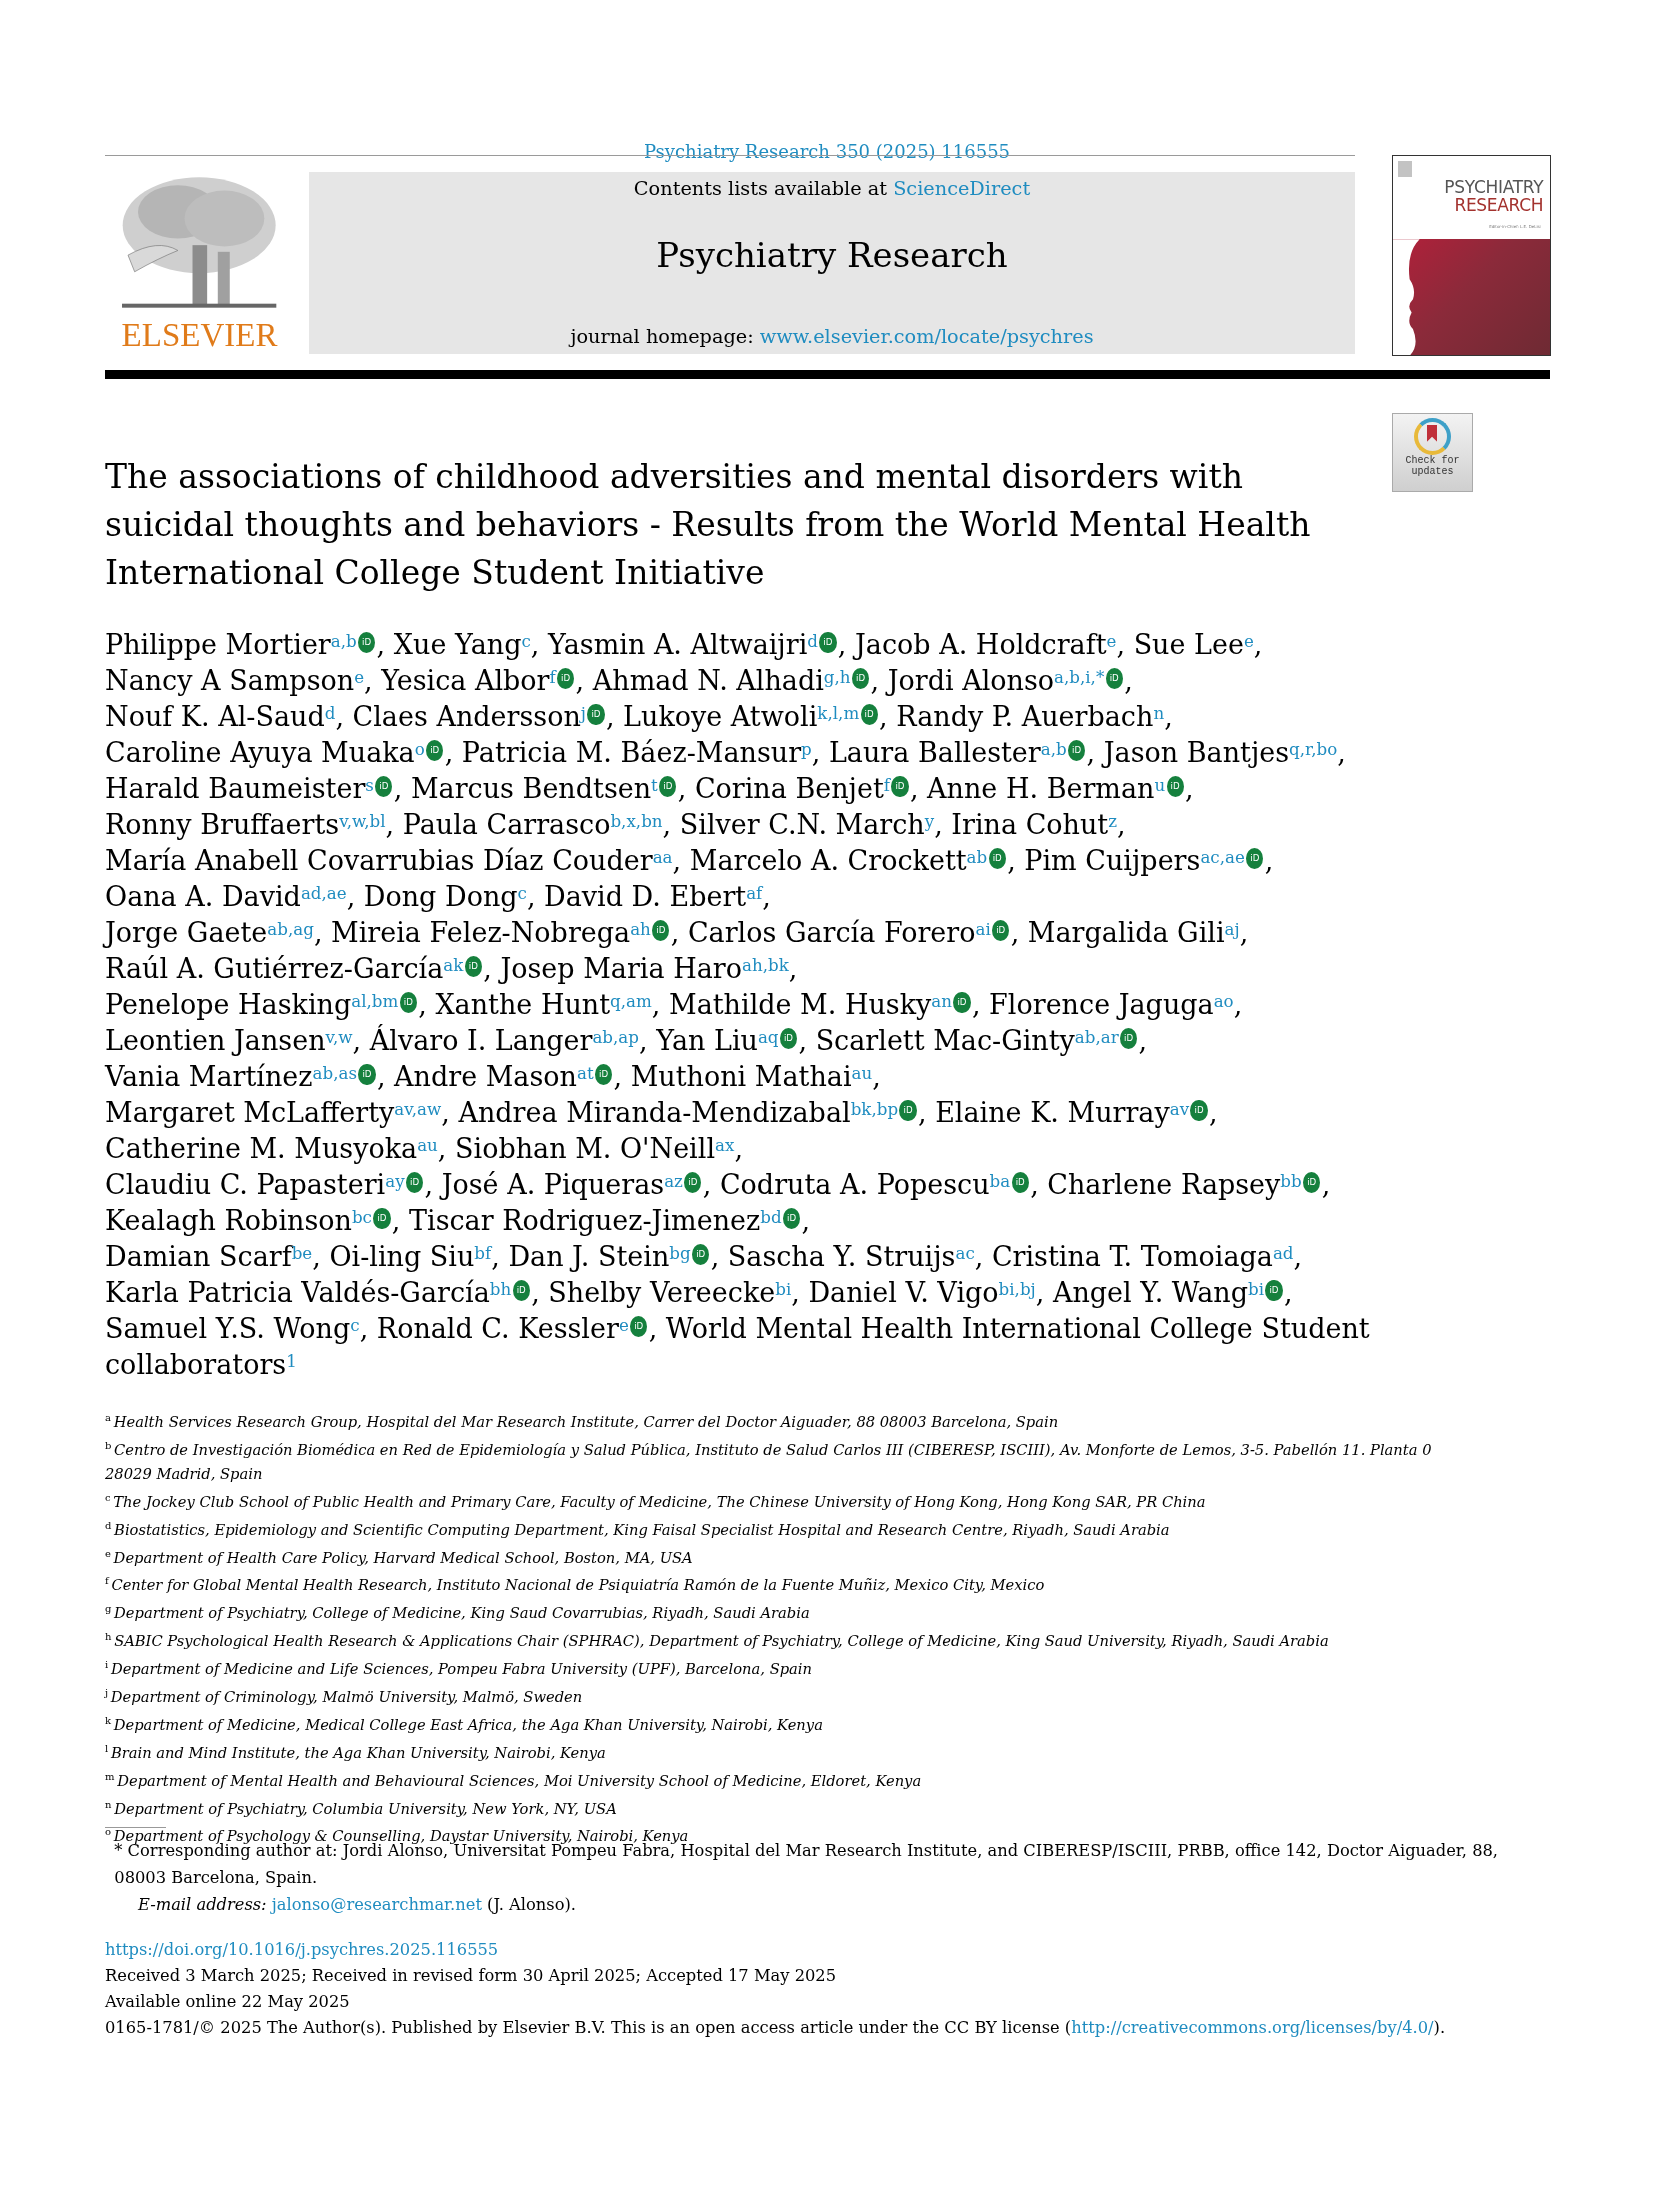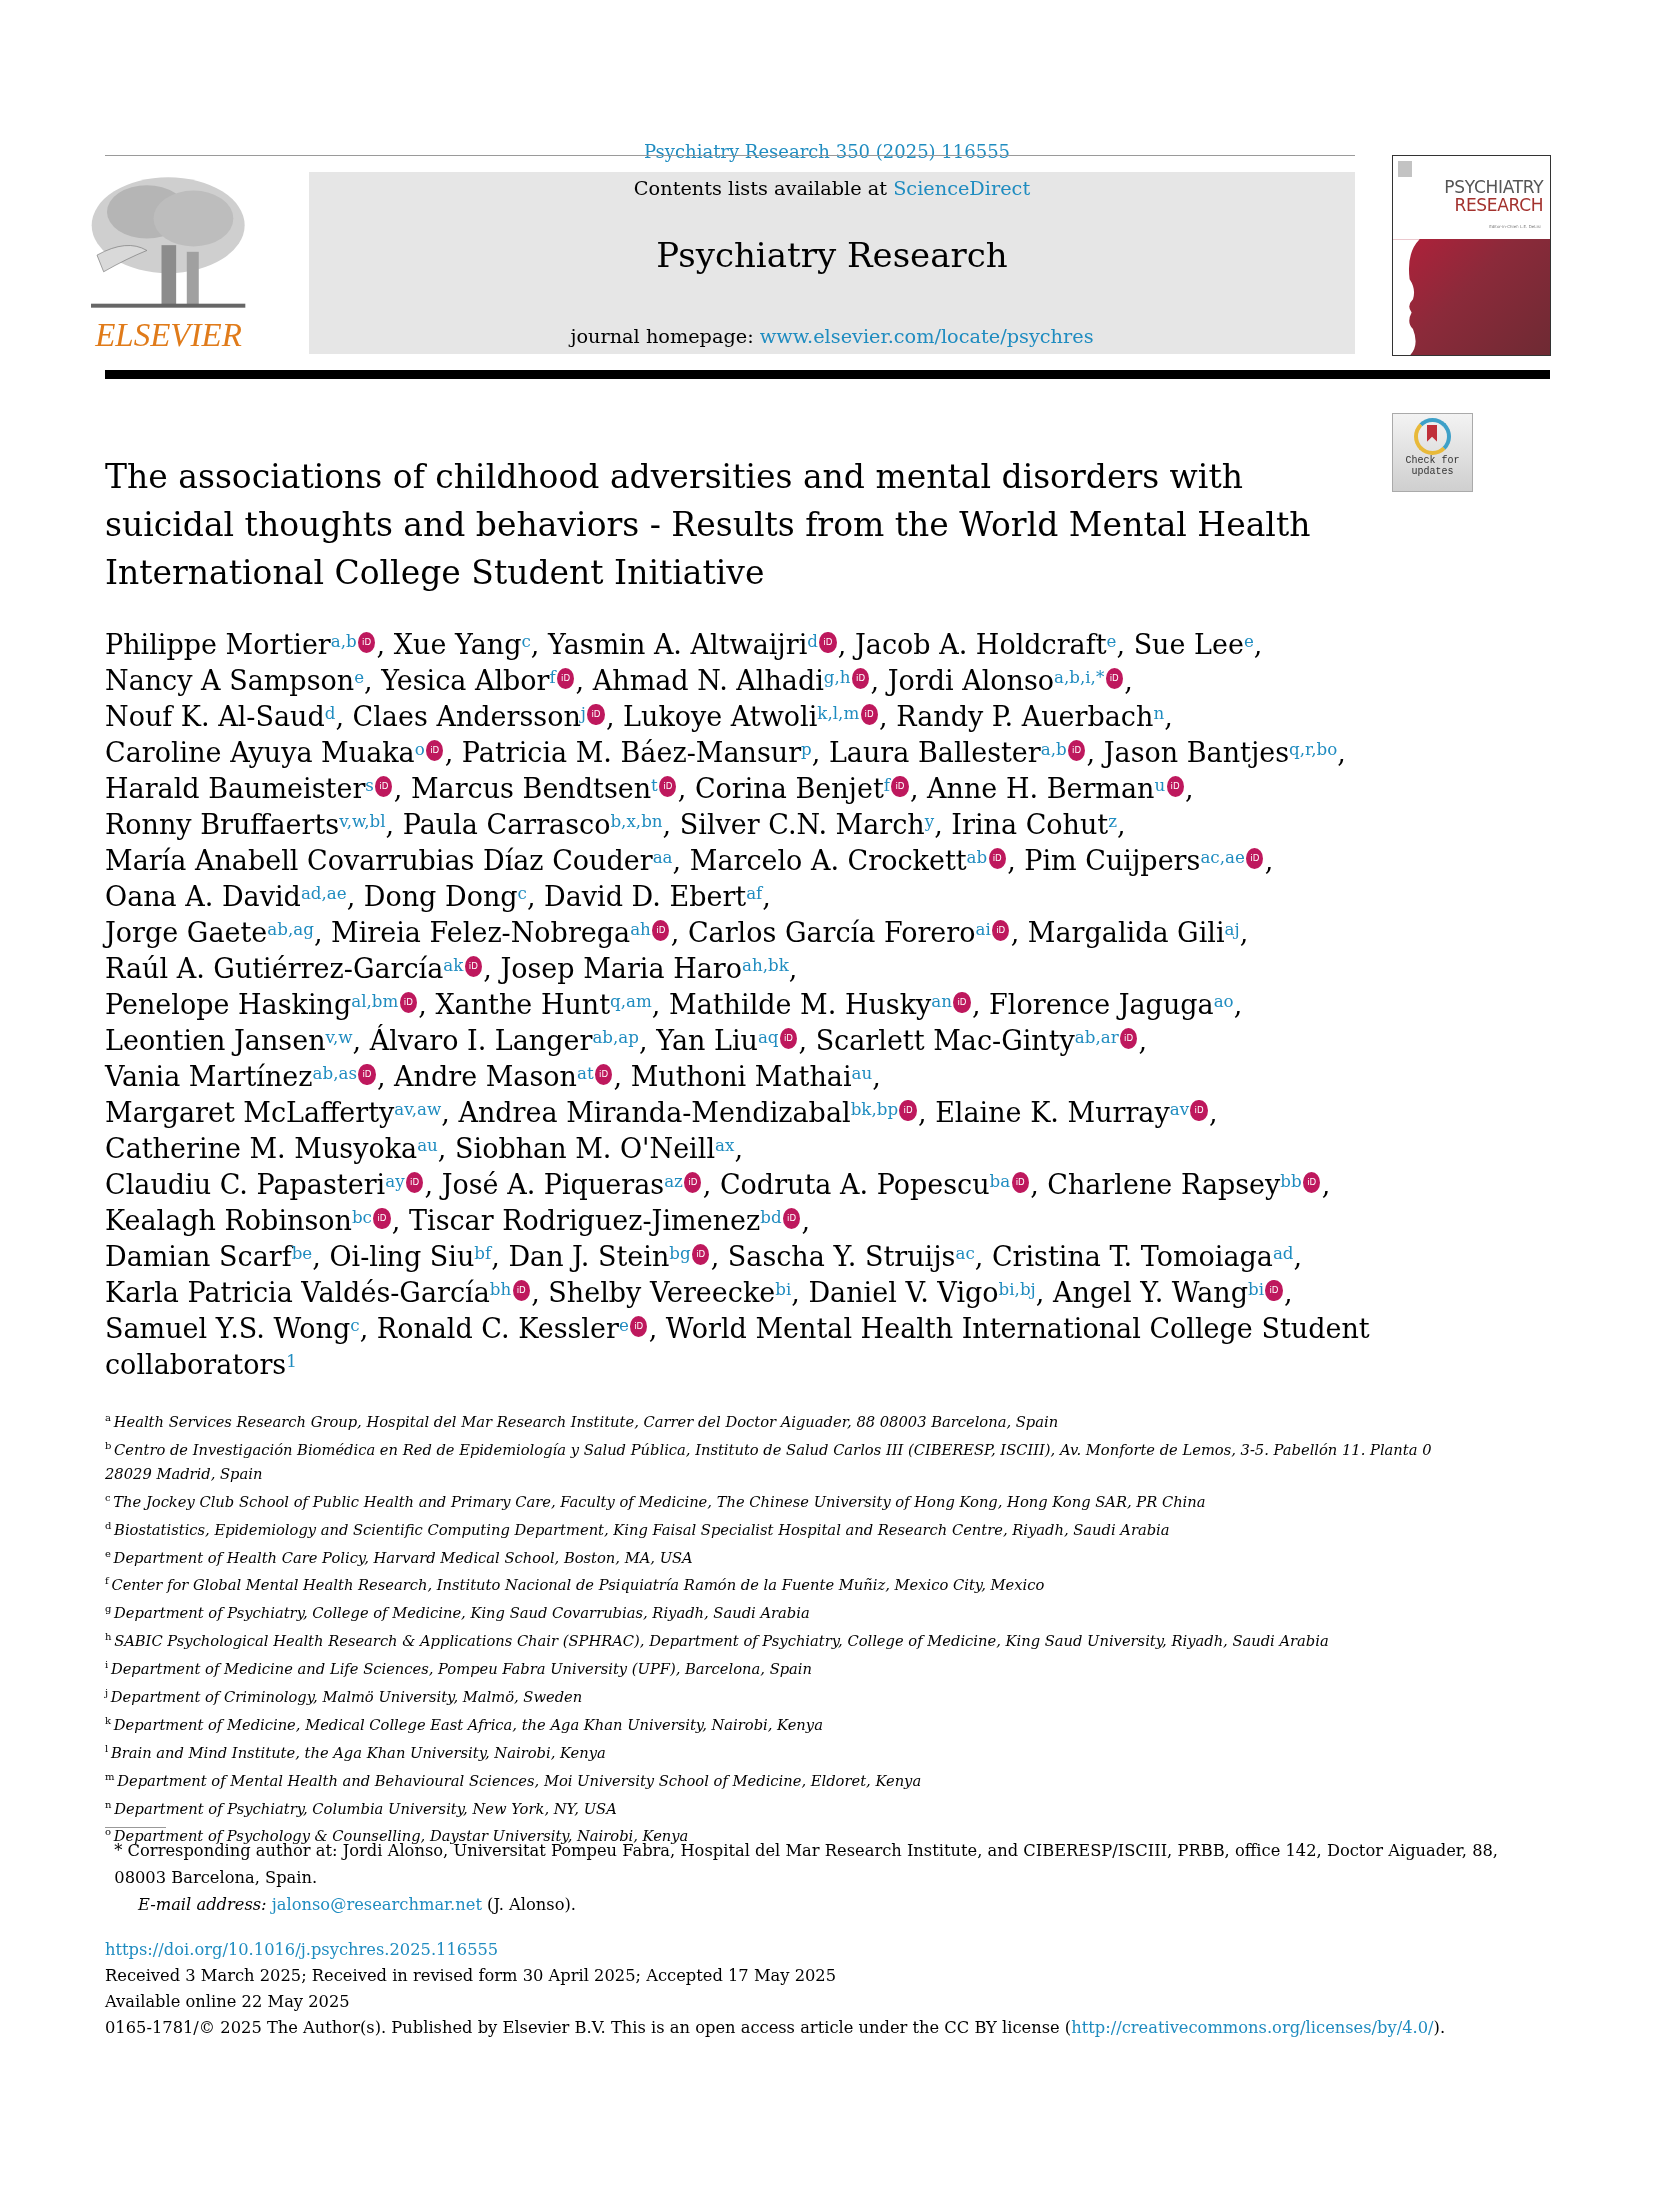--- a/index.html
+++ b/index.html
@@ -1,41 +1,41 @@
 <!DOCTYPE html>
 <html style="font-size:10.7px"><head>
 <meta charset="utf-8">
 <style>
   html, body { margin:0; padding:0; background:#fff; }
   body { width:1654px; height:2205px; position:relative; font-family:"DejaVu Serif", serif; color:#000; }
   .link { color:#1f8cc0; }
   .runhead { position:absolute; top:97px; left:0; width:1654px; text-align:center; font-size:18px;margin-top:44px; }
   .topline { position:absolute; top:155px; left:105px; width:1250px; height:1.3px; background:#9a9a9a; }
-  .logo { position:absolute; top:172px; left:87px; width:163px; height:183px;font-style:italic; }
+  .logo { position:absolute; top:172px; left:118px; width:163px; height:183px; }
   .logo .tree { width:163px; height:143px; }
   .logo .wordmark { font-family:"Liberation Serif", serif; color:#e07b1a; font-size:33px; letter-spacing:0px; line-height:1; margin-top:1.3px; text-align:center; }
   .banner { position:absolute; top:172px; left:309px; width:1046px; height:182px; background:#e6e6e6; }
   .banner .contents { position:absolute; top:0; left:0; width:100%; text-align:center; font-size:19.3px; top:5.3px; }
   .banner .jtitle { position:absolute; top:63px; width:100%; text-align:center; font-size:34px; }
   .banner .homepage { position:absolute; top:153px; width:100%; text-align:center; font-size:19.3px; }
   .cover { position:absolute; top:155px; left:1392px; width:157px; height:199px; border:1.3px solid #333; background:#fff; overflow:hidden; }
   .cover .ptitle { position:absolute; top:23px; right:6.7px; font-family:"DejaVu Sans", sans-serif; font-size:17px; color:#555; text-align:right; line-height:1.05; letter-spacing:-0.3px; }
   .cover .ptitle .r { color:#a3322e; }
   .cover .editor { position:absolute; top:68px; right:9.3px; font-family:"DejaVu Sans", sans-serif; font-size:4px; color:#777; }
   .cover .art { position:absolute; top:83px; left:0; width:157px; height:117px; background:linear-gradient(135deg,#b3203a 0%,#8b2a3a 45%,#6e2a33 100%); }
   .cover .mini { position:absolute; top:4.7px; left:5.3px; width:13.3px; height:16px; background:#888; opacity:.5; }
   .thickbar { position:absolute; top:370px; left:105px; width:1445px; height:8.7px; background:#000; }
   .cfu { position:absolute; top:413px; left:1392px; width:79px; height:77px; border:0.7px solid #aaa; background:linear-gradient(#f3f3f3,#cfcfcf); text-align:center; font-family:Liberation Mono, monospace; }
   .cfu .ring { width:37px; height:37px; margin:4px auto 0; border-radius:50%; border:4.7px solid #3ea0c8; border-left-color:#e8b93a; border-bottom-color:#e8b93a; box-sizing:border-box; position:relative; }
   .cfu .ring::after { content:""; position:absolute; left:8.7px; top:2.7px; width:10.7px; height:17.3px; background:#c0303a; clip-path:polygon(0 0,100% 0,100% 100%,50% 70%,0 100%); }
   .cfu .txt { font-size:10px; line-height:1.05; color:#333; margin-top:1.3px; }
   .title { position:absolute; top:453px; left:105px; width:1267px; font-size:33px; line-height:48px; }
   .authors { position:absolute; top:627px; left:105px; width:1267px; font-size:27px; line-height:36px; }
   .authors sup { color:#1f8cc0; font-size:16.7px; vertical-align:top; position:relative; top:-4px; }
-  .orcid { display:inline-block; width:17.3px; height:21.3px; border-radius:50%; background:#be185d; color:#fff; font-family:"DejaVu Sans", sans-serif; font-size:8.7px; line-height:21.3px; text-align:center; vertical-align:middle; margin:0 1.3px; position:relative; top:-4px; }
+  .orcid { display:inline-block; width:17.3px; height:21.3px; border-radius:50%; background:#15803d; color:#fff; font-family:"DejaVu Sans", sans-serif; font-size:8.7px; line-height:21.3px; text-align:center; vertical-align:middle; margin:0 1.3px; position:relative; top:-4px; }
   .affils { position:absolute; top:1406px; left:105px; width:1334px; font-size:14.7px; line-height:24px; font-style:italic; }
   .affils sup { font-style:normal; font-size:10px; margin-right:2.7px; }
   .fnrule { position:absolute; top:1827px; left:105px; width:61px; height:1.3px; background:#999; }
   .footnote { position:absolute; top:1837px; left:105px; width:1447px; font-size:16.3px; line-height:27px; }
   .footnote .indent { padding-left:33px; }
   .pubinfo { position:absolute; top:1937px; left:105px; width:1467px; font-size:16.3px; line-height:26px; }
 </style>
 </head>
 <body>
 

